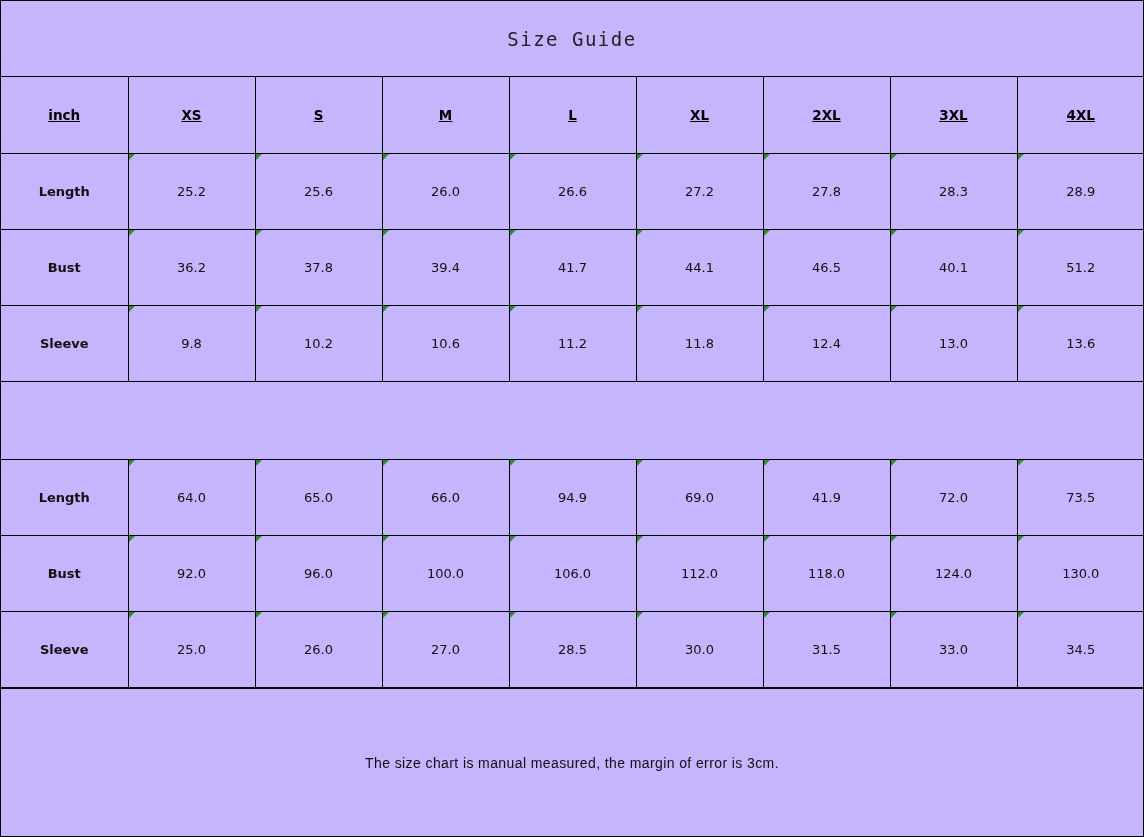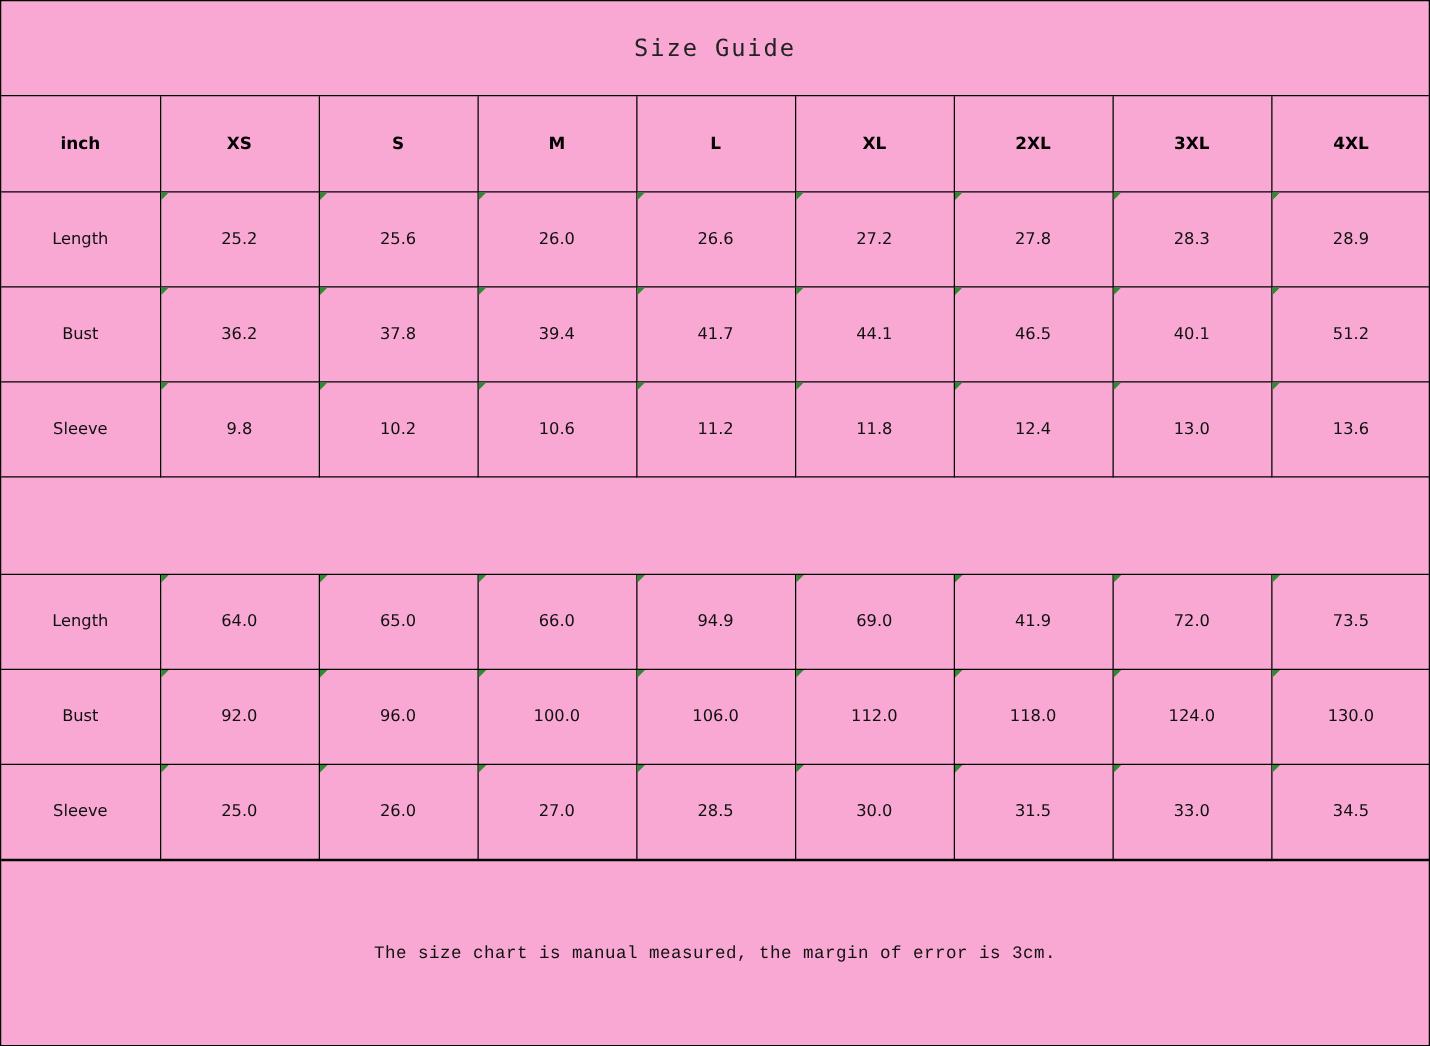--- a/index.html
+++ b/index.html
@@ -13,21 +13,21 @@
     font-family: "DejaVu Sans Mono", monospace;
     color: #000000;
     overflow: hidden;
   }
   .page {
     position: relative;
     width: 1144px;
     height: 837px;
     box-sizing: border-box;
     border: 1px solid #000000;
-    background: #f9a8d4;
+    background: #c4b5fd;
     display: flex;
     flex-direction: column;
   }
   .title-bar {
     height: 76px;
     flex: 0 0 76px;
     display: flex;
     align-items: center;
     justify-content: center;
     border-bottom: 1px solid #000000;
@@ -57,23 +57,24 @@
   table.size-table td:last-child {
     border-right: none;
   }
   .col-label { width: 127px; }
   .col-size  { width: 127px; }
 
   .hdr {
     height: 76px;
     font-weight: bold;
     font-size: 13.5px;
+    text-decoration: underline;
   }
   .rowlabel {
-    font-weight: normal;
+    font-weight: bold;
     font-size: 13.5px;
   }
   .cell {
     height: 76px;
     font-size: 13px;
     color: #111111;
   }
   
   .cell.mark::before,
   .hdr.mark::before {
@@ -90,21 +91,21 @@
     height: 78px;
     flex: 0 0 78px;
     border-bottom: 1px solid #000000;
     box-sizing: border-box;
   }
   .footer {
     flex: 1 1 auto;
     display: flex;
     align-items: center;
     justify-content: center;
-    font-family: Liberation Mono, monospace;
+    font-family: Liberation Sans, sans-serif;
     font-size: 14px;
     letter-spacing: 0.4px;
     color: #111111;
     border-top: 1px solid #000000;
     box-sizing: border-box;
   }
   .tables-wrap {
     display: flex;
     flex-direction: column;
   }

